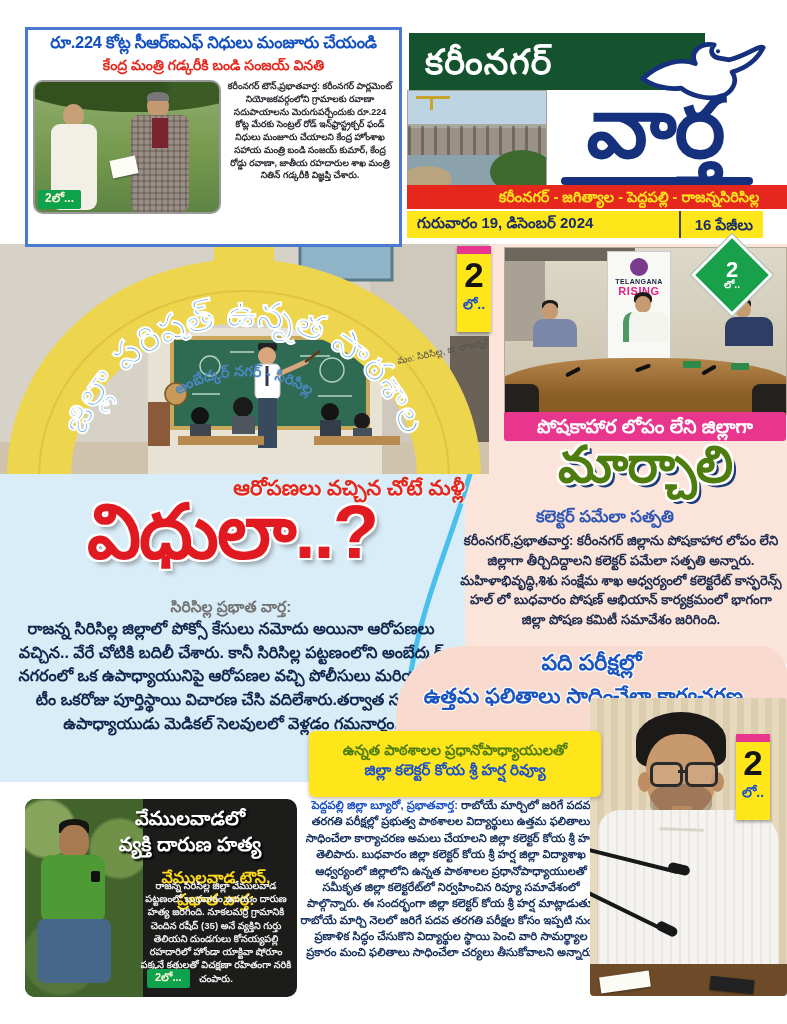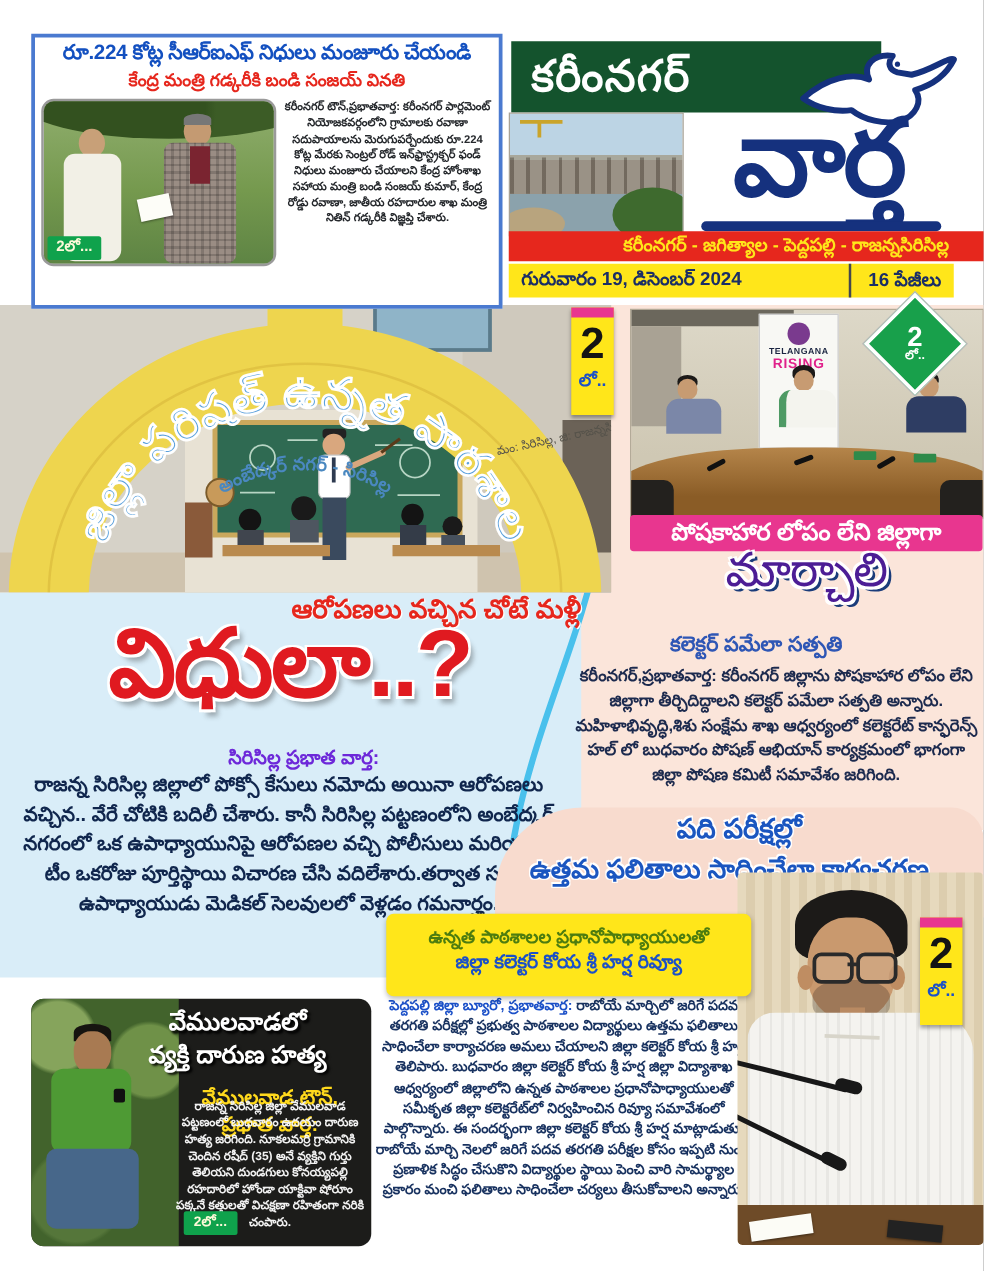--- a/index.html
+++ b/index.html
@@ -77,21 +77,21 @@
   .diamond .suf{font-size:10px;font-weight:800;line-height:10px;}
 
   
   .main-bg{left:0;top:474px;width:465px;height:308px;background:#d9edf8;border-bottom-right-radius:60px;z-index:0;}
   .curve{left:385px;top:428px;width:105px;height:360px;z-index:1;}
   .main-kicker{left:130px;top:476px;width:335px;text-align:right;font-size:21px;font-weight:800;color:#e6271d;
                text-shadow:1px 1px 0 #fff;z-index:2;}
   .main-headline{left:8px;top:492px;width:448px;text-align:center;font-size:76px;font-weight:900;color:#e01a20;
       letter-spacing:-2px;line-height:1.05;z-index:2;
       text-shadow:-2px -2px 0 #fff,2px -2px 0 #fff,-2px 2px 0 #fff,2px 2px 0 #fff,4px 5px 4px rgba(40,40,40,.35);}
-  .main-dateline{left:12px;top:598px;width:462px;text-align:center;font-size:15.5px;font-weight:800;color:#6d28d9;z-index:2;}
+  .main-dateline{left:0;top:598px;width:462px;text-align:center;font-size:15.5px;font-weight:800;color:#737373;z-index:2;}
   .main-body{left:10px;top:617px;width:442px;height:160px;overflow:hidden;text-align:center;
              font-size:16px;font-weight:700;color:#10264d;line-height:1.48;z-index:2;}
 
   
   .pink-bg{left:455px;top:244px;width:332px;height:420px;background:#fbe5da;z-index:0;}
   .conf{left:504px;top:247px;width:281px;height:166px;border:1px solid #b3aa98;overflow:hidden;z-index:2;
         background:linear-gradient(180deg,#ddd8c8,#cfc8b4 70%);}
   .conf .beam{position:absolute;left:0;top:0;width:130px;height:13px;background:#6b675c;}
   .conf .lwall{position:absolute;left:0;top:13px;width:40px;height:80px;background:#a9a294;}
   .conf .banner{position:absolute;left:102px;top:3px;width:62px;height:106px;background:#f8f8f4;border:1px solid #ccc;text-align:center;}
@@ -102,21 +102,21 @@
   .person .head{position:absolute;background:#c79b72;border-radius:50%;}
   .person .hair{position:absolute;background:#1c1a18;border-radius:50% 50% 30% 30%;}
   .person .torso{position:absolute;border-radius:10px 10px 0 0;}
   .conf .desk{position:absolute;left:-10px;bottom:0;width:301px;height:56px;
               background:linear-gradient(180deg,#b5854a,#8a5c26 70%);border-radius:45% 45% 0 0/30px 30px 0 0;}
   .conf .mic{position:absolute;width:16px;height:4px;background:#111;border-radius:2px;}
   .conf .folder{position:absolute;width:18px;height:7px;background:#2e8a4a;border-radius:1px;}
   .conf .chair{position:absolute;width:46px;height:30px;background:#23211e;border-radius:8px 8px 0 0;bottom:0;}
   .nut-kicker{left:504px;top:412px;width:282px;height:29px;background:#e8368f;border-radius:3px;color:#fff;
               font-size:19px;font-weight:800;text-align:center;line-height:29px;z-index:2;}
-  .nut-headline{left:504px;top:437px;width:282px;text-align:center;font-size:38px;font-weight:400;color:#4c1d95;
+  .nut-headline{left:504px;top:437px;width:282px;text-align:center;font-size:51px;font-weight:700;color:#4d7c0f;
       line-height:1.1;z-index:2;letter-spacing:-1px;
       text-shadow:-2px -2px 0 #fff,2px -2px 0 #fff,-2px 2px 0 #fff,2px 2px 0 #fff,4px 4px 0 #1a3c7a;}
   .nut-sub{left:500px;top:507px;width:210px;text-align:center;font-size:16.5px;font-weight:800;color:#2e56b5;z-index:2;}
   .nut-body{left:457px;top:531px;width:328px;height:118px;overflow:hidden;text-align:center;
             font-size:13.2px;font-weight:700;color:#1c2a4e;line-height:1.5;z-index:2;}
 
   
   .exam-blob{left:396px;top:646px;width:391px;height:88px;background:#f8dbce;border-radius:70px 26px 0 0;z-index:2;}
   .exam-h1{left:396px;top:650px;width:391px;text-align:center;font-size:22px;font-weight:900;color:#1b56c0;z-index:3;
            text-shadow:-1px -1px 0 #fff,1px -1px 0 #fff,-1px 1px 0 #fff,1px 1px 0 #fff;}

